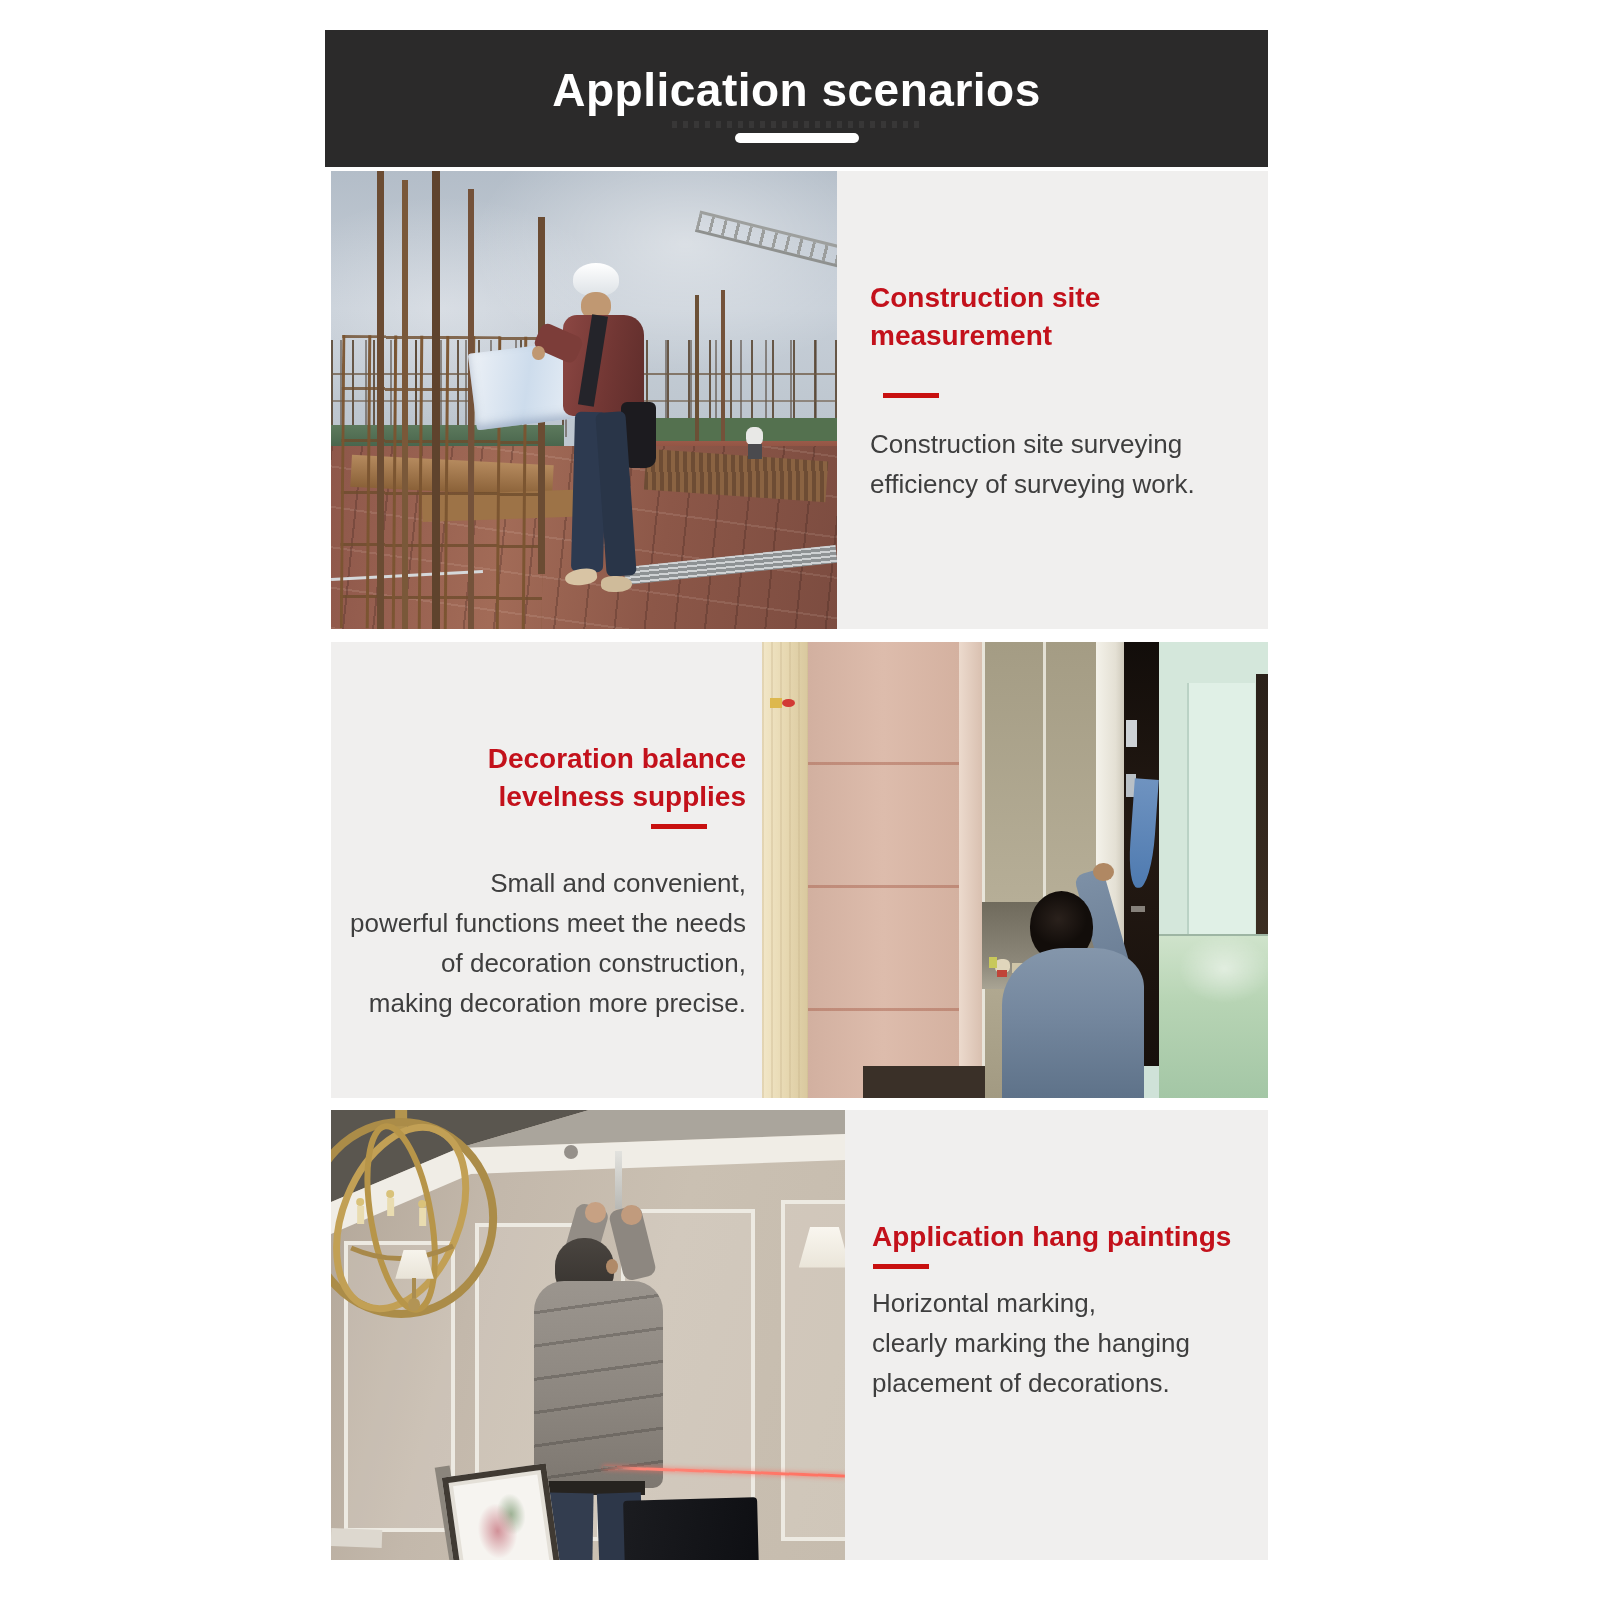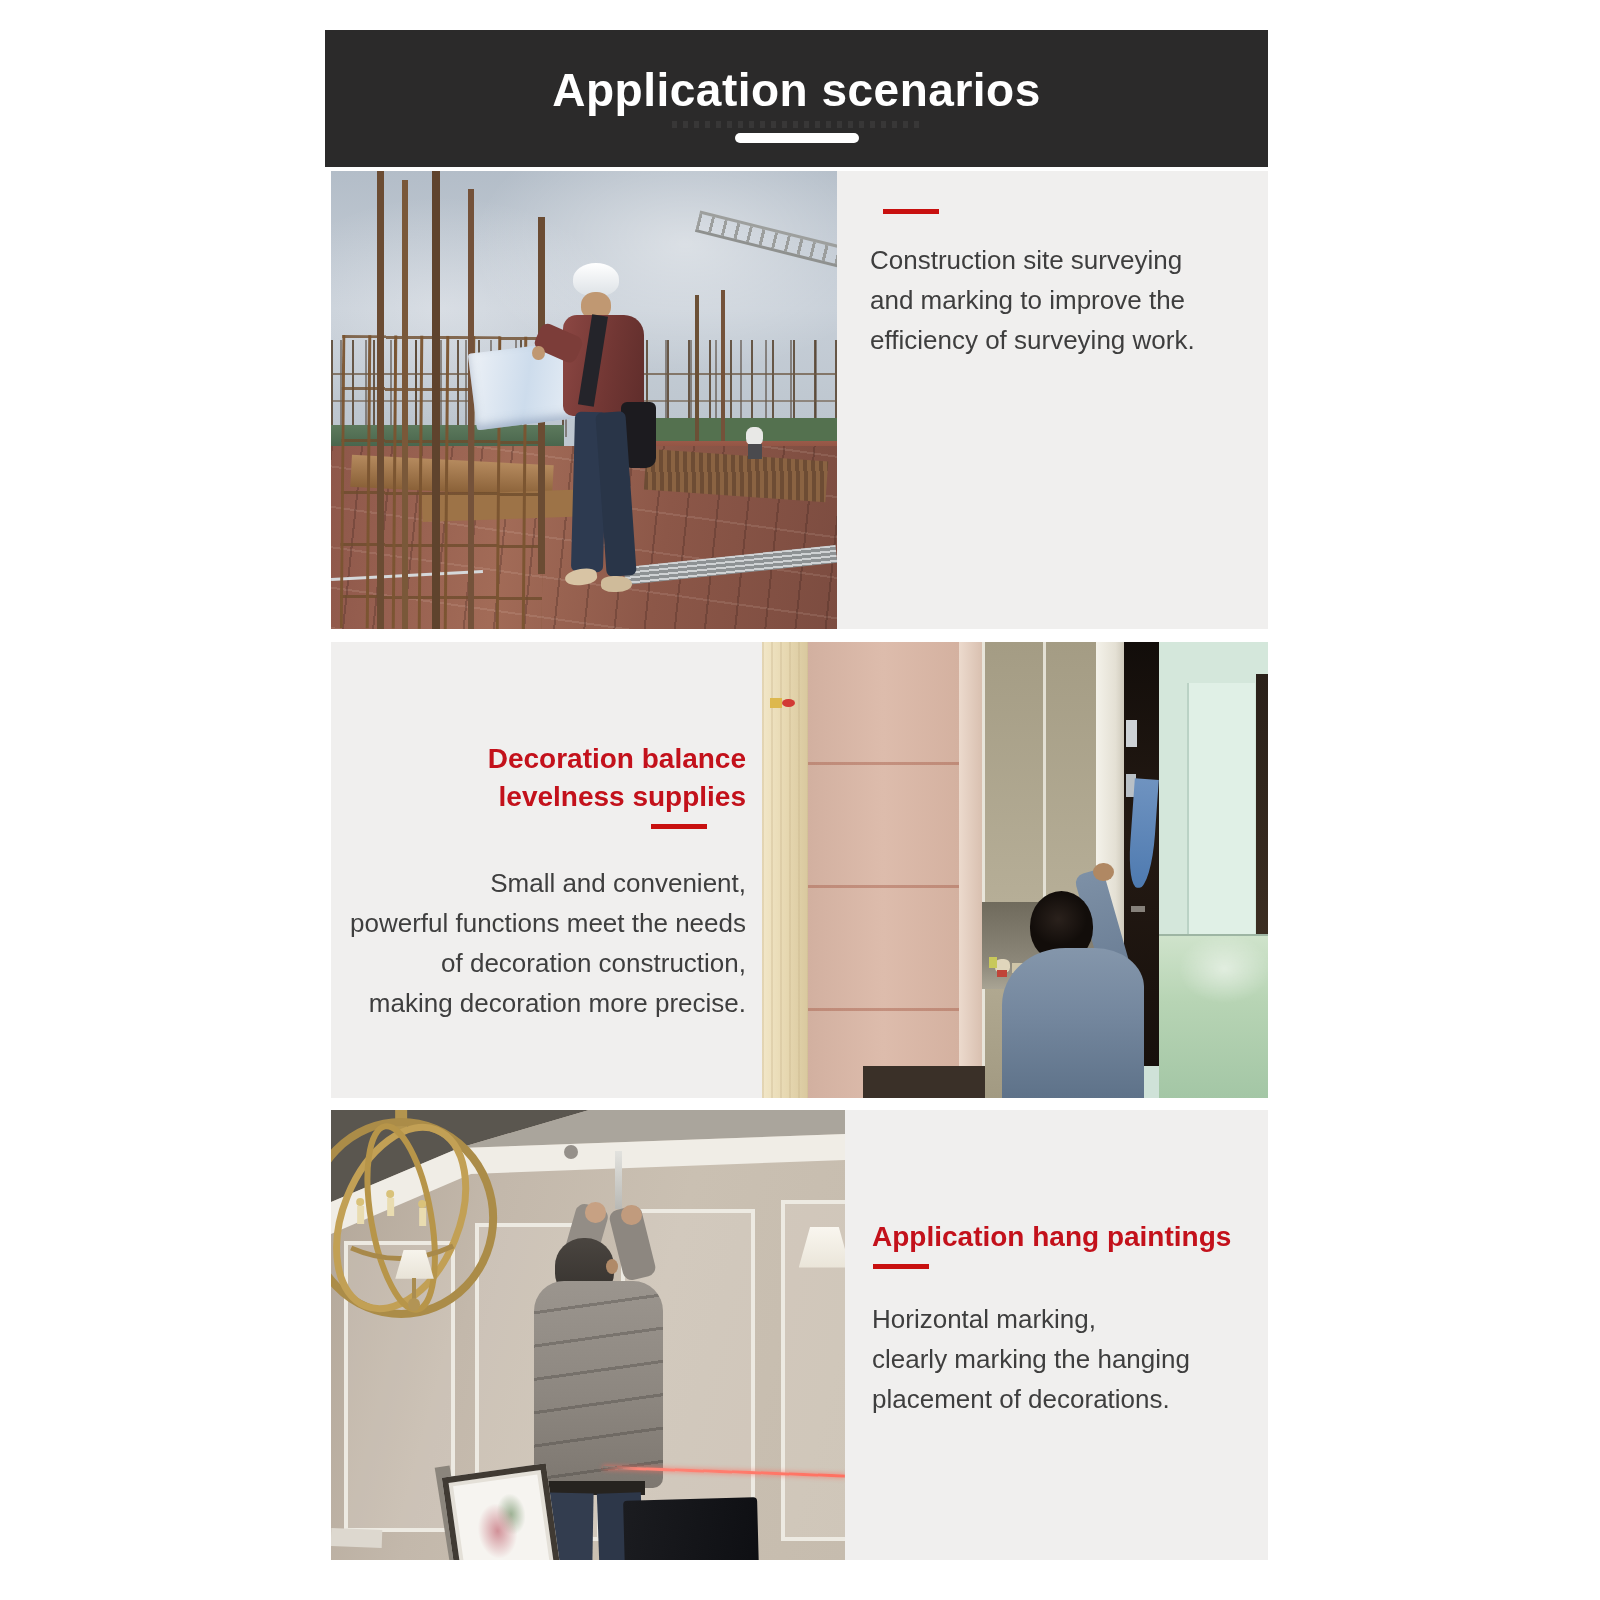--- a/index.html
+++ b/index.html
@@ -30,21 +30,21 @@
   .p2h{margin:98px 16px 0 0;text-align:right;}
   .p3h{margin:108px 0 0 27px;}
   .redbar{width:56px;height:5px;background:#c8100f;}
   .p1bar{margin:38px 0 0 46px;}
   .p2bar{margin:8px 55px 0 auto;}
   .p3bar{margin:8px 0 0 28px;}
   .bodytext{margin:0;color:#3e3e3e;font-size:26px;line-height:40px;}
   .bodytext span{display:block;}
   .p1b{margin:26px 0 0 33px;}
   .p2b{margin:34px 16px 0 0;text-align:right;}
-  .p3b{margin:30px 0 0 27px;}
+  .p3b{margin:14px 0 0 27px;}
 
   .abs{position:absolute;}
 
   
   .p1-sky{inset:0;background:
     radial-gradient(60% 40% at 70% 16%,rgba(255,255,255,.45),transparent 70%),
     radial-gradient(50% 35% at 22% 30%,rgba(250,250,252,.35),transparent 70%),
     linear-gradient(180deg,#b3bdc8 0%,#c6ced7 30%,#bdc6cf 55%,#ccd2d8 100%);}
   .p1-farband{left:0;right:0;top:37%;height:21%;background:
     repeating-linear-gradient(90deg,rgba(86,66,46,.85) 0 2px,transparent 2px 21px),
@@ -232,24 +232,26 @@
         <div class="abs p1-bag"></div>
         <div class="abs p1-legL"></div>
         <div class="abs p1-legR"></div>
         <div class="abs p1-shoeL"></div>
         <div class="abs p1-shoeR"></div>
       </div>
       <div class="abs p1-farworker"></div>
       <div class="abs p1-farlegs"></div>
     </div>
     <div class="panel">
+      <h3 class="heading p1h">
+        <span>Construction site measurement</span>
+      </h3>
       <div class="redbar p1bar"></div>
       <p class="bodytext p1b">
         <span>Construction site surveying</span>
-        <span>and marking to improve the</span>
         <span>efficiency of surveying work.</span>
       </p>
     </div>
   </section>
 
   <section class="row row2">
     <div class="panel">
       <h3 class="heading p2h">
         <span>Decoration balance</span>
         <span>levelness supplies</span>

